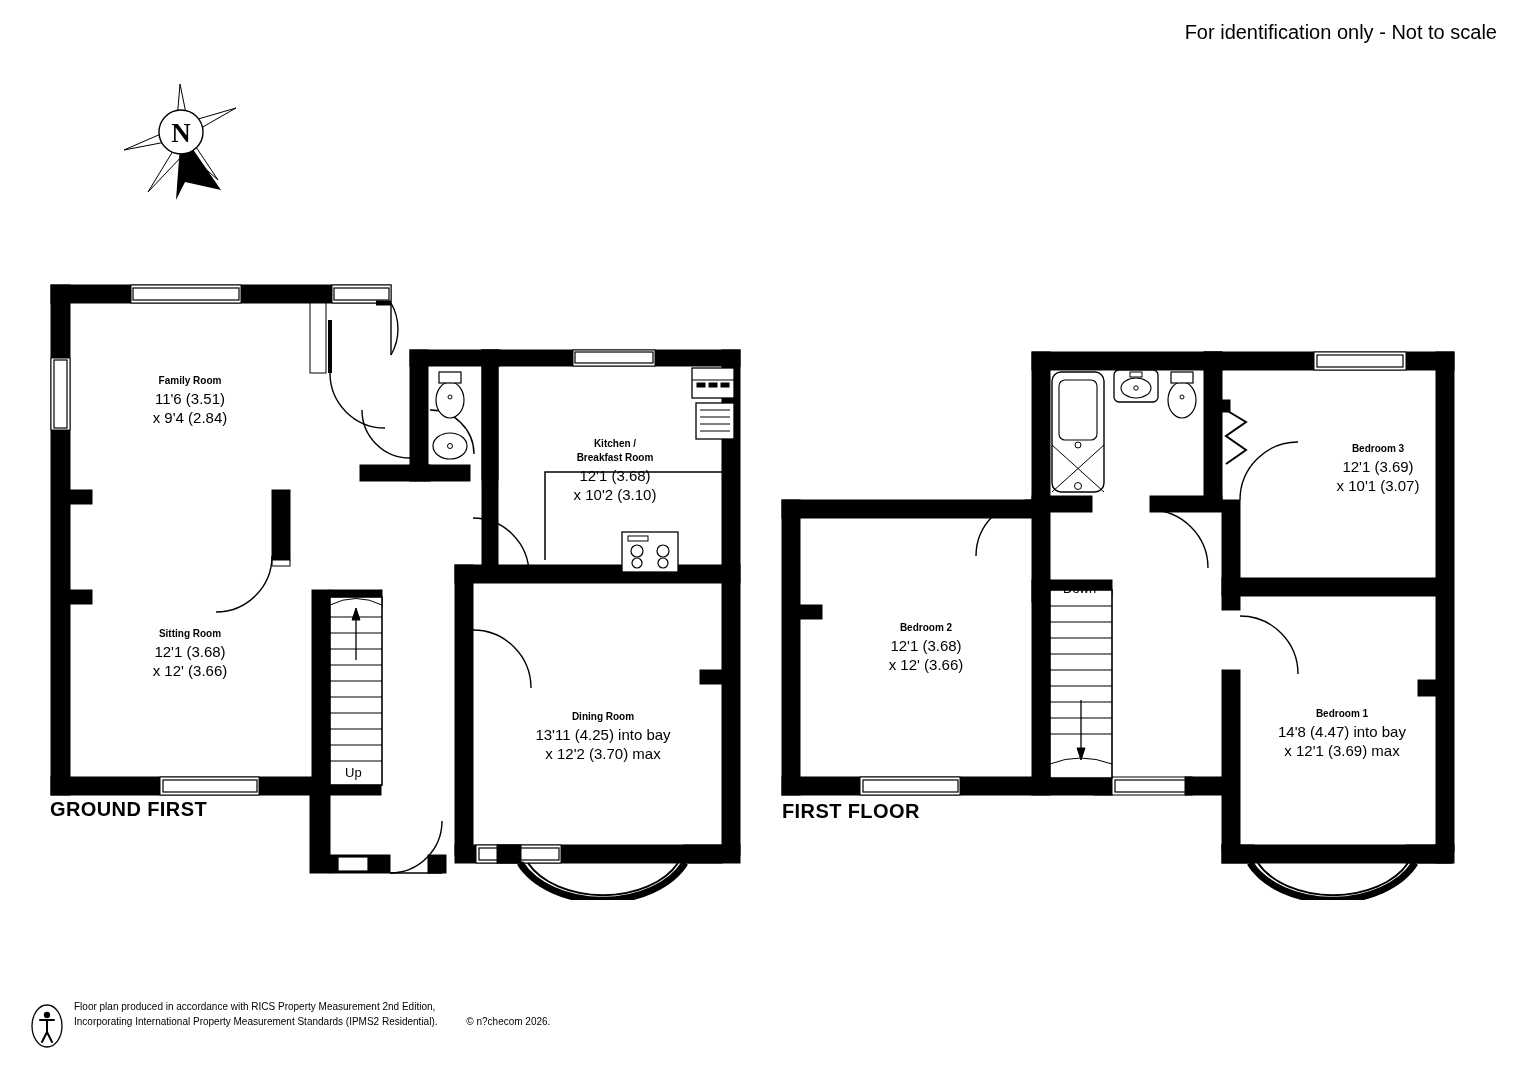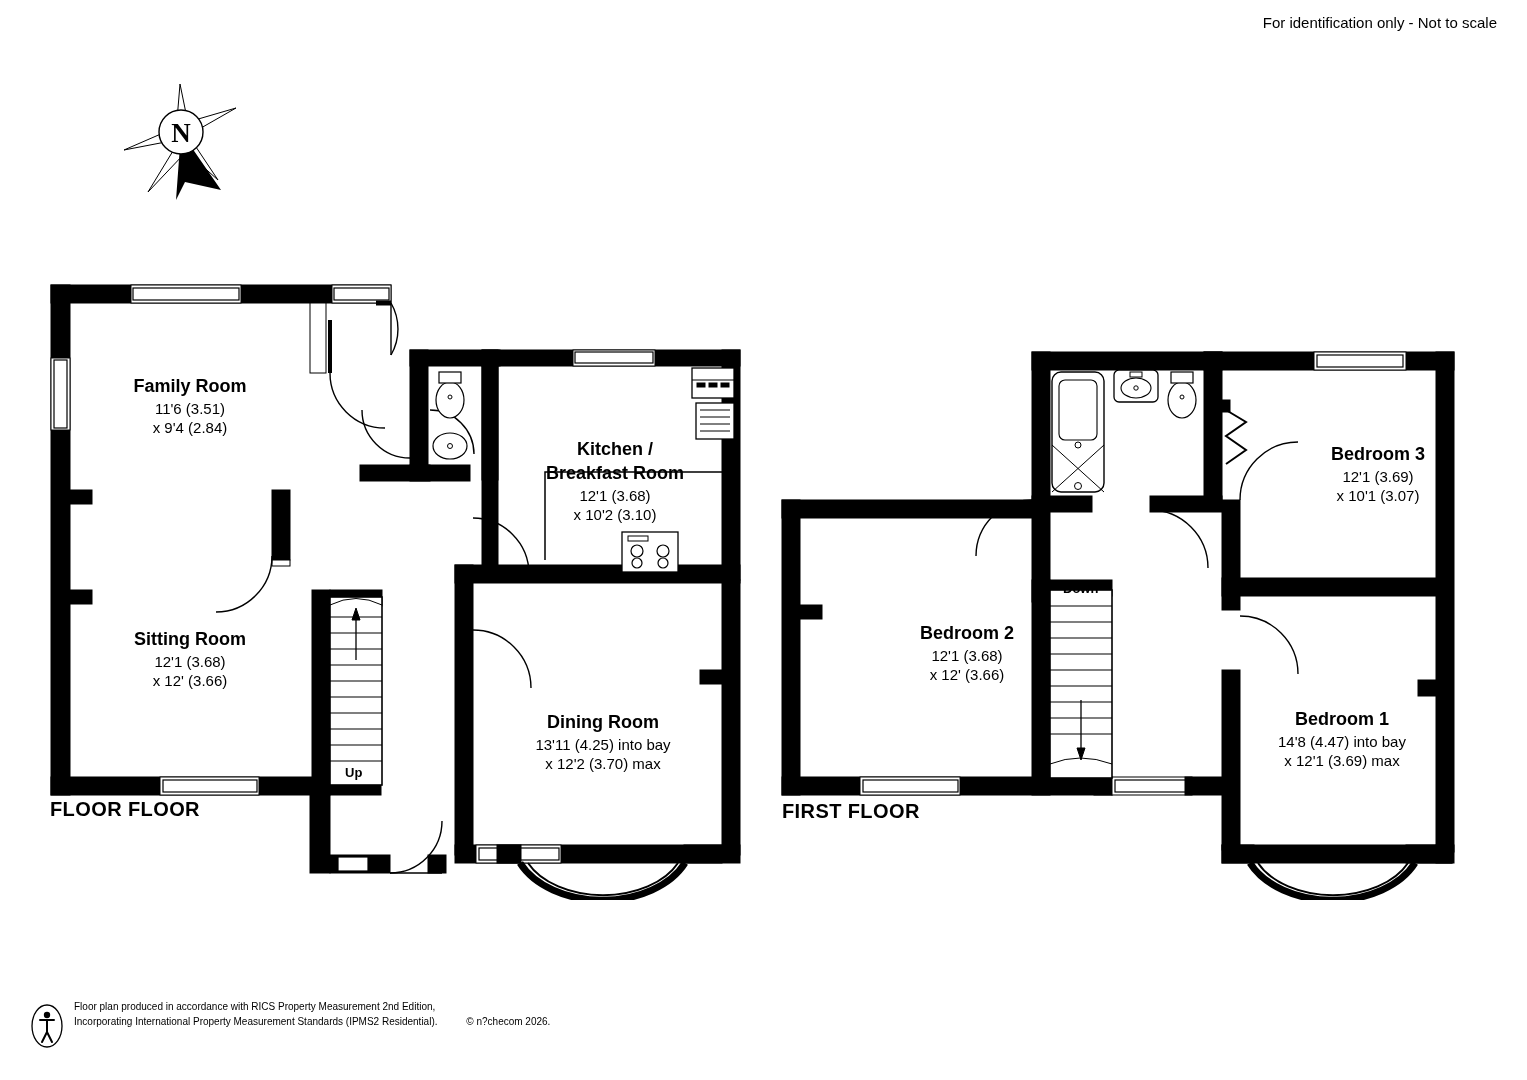--- a/index.html
+++ b/index.html
@@ -22,21 +22,22 @@
     right: 30px;
     top: 14px;
     text-align: right;
   }
   #area-text {
     font-size: 22px;
     letter-spacing: 0.2px;
     white-space: nowrap;
   }
   #scale-note {
-    font-size: 15px;
+    font-size: 20px;
+    margin-top: 7px;
     white-space: nowrap;
   }
 
   
   #compass { left: 118px; top: 72px; width: 130px; height: 135px; }
 
   
   .floor-label {
     font-size: 20px;
     font-weight: bold;
@@ -47,29 +48,29 @@
 
   
   .room-label {
     text-align: center;
     line-height: 1.28;
     font-size: 15px;
     white-space: nowrap;
   }
   .room-label .rname {
     font-weight: bold;
-    font-size: 18px;
+    font-size: 10px;
     display: block;
     margin-bottom: 1px;
   }
   .room-label .rdim { display: block; }
 
   .stair-word {
     font-size: 13px;
-    font-weight: bold;
+    font-weight: normal;
   }
 
   
   #footer {
     left: 30px;
     top: 1000px;
     width: 700px;
   }
   #footer-icon {
     position: absolute;
@@ -265,21 +266,21 @@
 </div>
 
 <div class="abs room-label" style="left:483px; top:711px; width:240px;">
   <span class="rname">Dining Room</span>
   <span class="rdim">13'11 (4.25) into bay</span>
   <span class="rdim">x 12'2 (3.70) max</span>
 </div>
 
 <div class="abs stair-word" style="left:345px; top:765px;">Up</div>
 
-<div class="abs floor-label" id="ground-floor-label">FLOOR FLOOR</div>
+<div class="abs floor-label" id="ground-floor-label">GROUND FIRST</div>
 
 <svg class="abs" id="first-plan" style="left:730px; top:260px;" width="790" height="640" viewBox="0 0 790 640">
   <g stroke="#000000" fill="#000000">
 
     <rect x="52" y="240" width="18" height="295"></rect>
     <rect x="52" y="240" width="250" height="18"></rect>
     <rect x="52" y="517" width="330" height="18"></rect>
     <rect x="130" y="517" width="100" height="18" fill="#ffffff"></rect>
     <rect x="133" y="520" width="95" height="12" fill="#ffffff" stroke="#000000" stroke-width="1.2"></rect>
     <rect x="70" y="345" width="22" height="14"></rect>
@@ -355,21 +356,21 @@
 
   </g>
 </svg>
 
 <div class="abs room-label" style="left:1288px; top:443px; width:180px;">
   <span class="rname">Bedroom 3</span>
   <span class="rdim">12'1 (3.69)</span>
   <span class="rdim">x 10'1 (3.07)</span>
 </div>
 
-<div class="abs room-label" style="left:877px; top:622px; width:180px;">
+<div class="abs room-label" style="left:836px; top:622px; width:180px;">
   <span class="rname">Bedroom 2</span>
   <span class="rdim">12'1 (3.68)</span>
   <span class="rdim">x 12' (3.66)</span>
 </div>
 
 <div class="abs room-label" style="left:1222px; top:708px; width:240px;">
   <span class="rname">Bedroom 1</span>
   <span class="rdim">14'8 (4.47) into bay</span>
   <span class="rdim">x 12'1 (3.69) max</span>
 </div>

